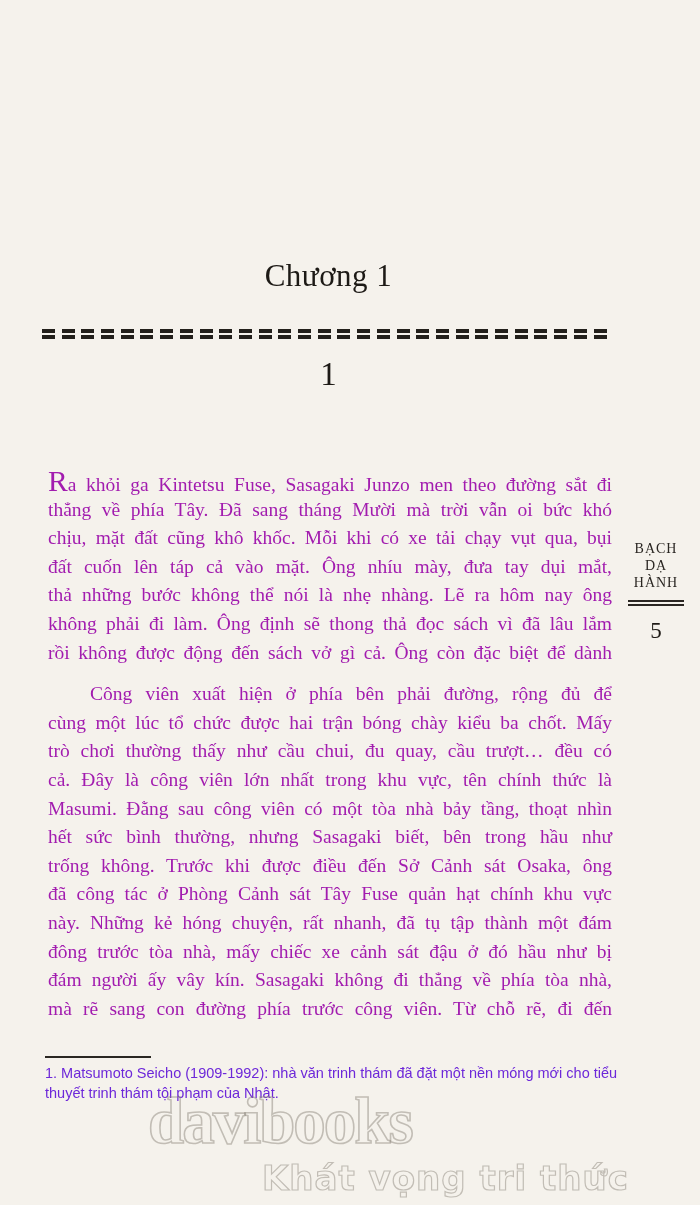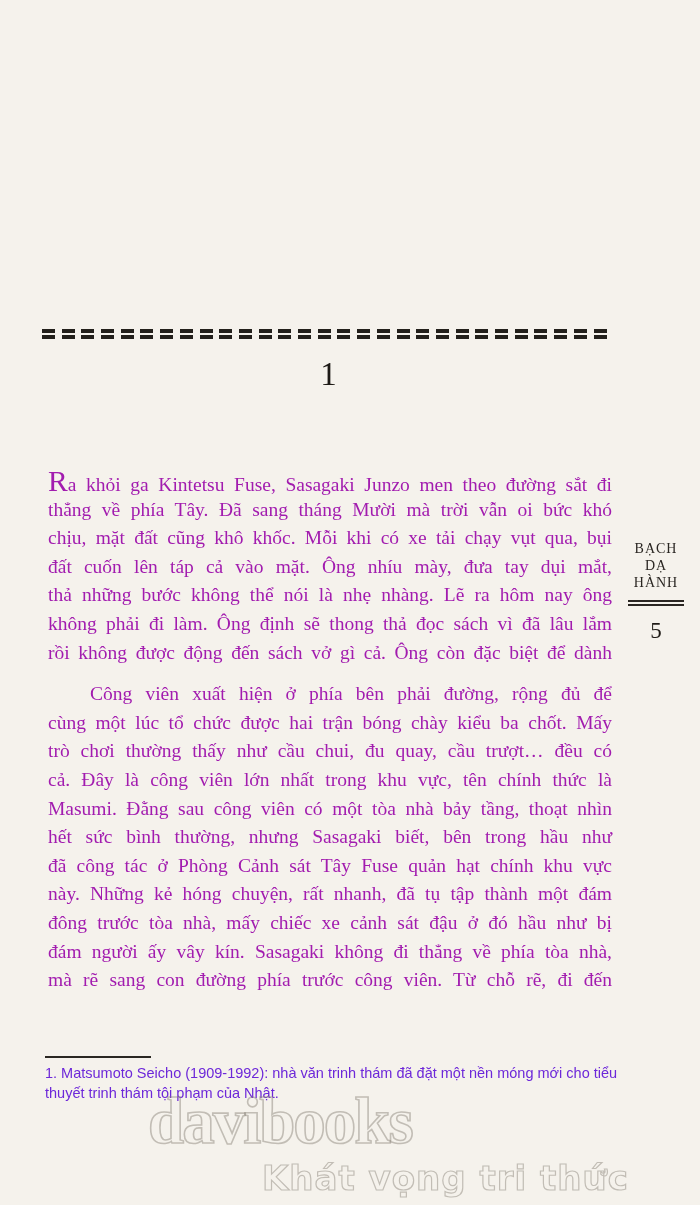--- a/index.html
+++ b/index.html
@@ -80,20 +80,21 @@
     font-family:"DejaVu Sans","Liberation Sans",sans-serif;
     font-weight:bold;font-size:34px;letter-spacing:1px;
     color:transparent;-webkit-text-stroke:1.2px rgba(138,132,121,0.48);
   }
 </style>
 </head>
 <body>
 
 <div class="page">
 
+  <div class="chapter-heading">Chương 1</div>
 
   <div class="dash-divider">
     <div class="dash-row"></div>
     <div class="dash-row"></div>
   </div>
 
   <div class="section-number">1</div>
 
   <div class="body-text" id="body-text">
       <div class="para">
@@ -105,20 +106,21 @@
         <div class="line">không phải đi làm. Ông định sẽ thong thả đọc sách vì đã lâu lắm</div>
         <div class="line">rồi không được động đến sách vở gì cả. Ông còn đặc biệt để dành</div>
       </div>
       <div class="para">
         <div class="line indent">Công viên xuất hiện ở phía bên phải đường, rộng đủ để</div>
         <div class="line">cùng một lúc tổ chức được hai trận bóng chày kiểu ba chốt. Mấy</div>
         <div class="line">trò chơi thường thấy như cầu chui, đu quay, cầu trượt… đều có</div>
         <div class="line">cả. Đây là công viên lớn nhất trong khu vực, tên chính thức là</div>
         <div class="line">Masumi. Đằng sau công viên có một tòa nhà bảy tầng, thoạt nhìn</div>
         <div class="line">hết sức bình thường, nhưng Sasagaki biết, bên trong hầu như</div>
+        <div class="line">trống không. Trước khi được điều đến Sở Cảnh sát Osaka, ông</div>
         <div class="line">đã công tác ở Phòng Cảnh sát Tây Fuse quản hạt chính khu vực</div>
         <div class="line">này. Những kẻ hóng chuyện, rất nhanh, đã tụ tập thành một đám</div>
         <div class="line">đông trước tòa nhà, mấy chiếc xe cảnh sát đậu ở đó hầu như bị</div>
         <div class="line">đám người ấy vây kín. Sasagaki không đi thẳng về phía tòa nhà,</div>
         <div class="line">mà rẽ sang con đường phía trước công viên. Từ chỗ rẽ, đi đến</div>
       </div>
     </div>
 
   <div class="sidebar">
     <div class="sidebar-title">

